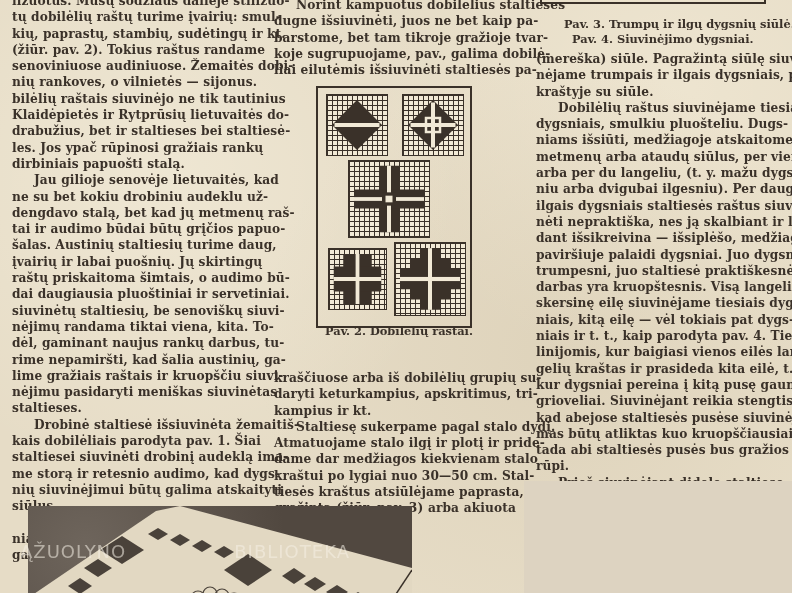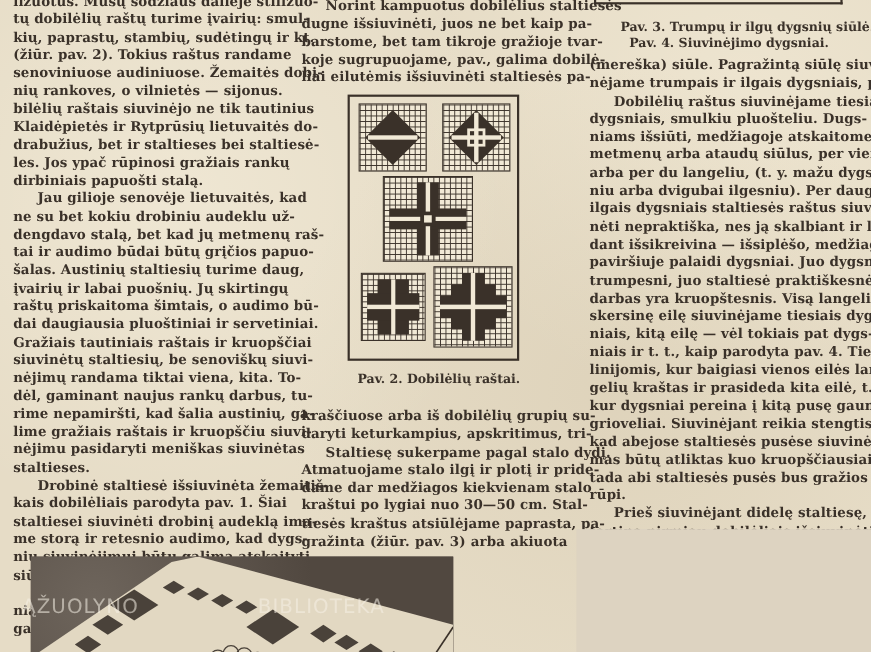--- a/index.html
+++ b/index.html
@@ -34,21 +34,21 @@
     background-image:
       linear-gradient(#3a3129 1px, transparent 1px),
       linear-gradient(90deg, #3a3129 1px, transparent 1px);
     background-size: 5px 5px;
   }
   .grid svg { position: absolute; left: 0; top: 0; width: 100%; height: 100%; }
   .caption {
     position: absolute; font-weight: bold; font-size: 11.4px; color: #3a3129;
     white-space: nowrap;
   }
-  #cap2 { left: 325px; top: 337px; }
+  #cap2 { left: 325px; top: 324px; }
   #cap3 { left: 564px; top: 17px; }
   #cap4 { left: 572px; top: 32px; }
 
   .top-frame {
     position: absolute; left: 540px; top: -12px; width: 222px; height: 14px;
     border: 2px solid #3a3129; border-top: none;
   }
   .photo {
     position: absolute; left: 28px; top: 506px; width: 384px; height: 100px;
     background: #5b524a; overflow: hidden;
@@ -90,21 +90,20 @@
   <span class="ln">les. Jos ypač rūpinosi gražiais rankų</span>
   <span class="ln last">dirbiniais papuošti stalą.</span>
   <span class="ln" style="padding-left:22px">Jau gilioje senovėje lietuvaitės, kad</span>
   <span class="ln">ne su bet kokiu drobiniu audeklu už-</span>
   <span class="ln">dengdavo stalą, bet kad jų metmenų raš-</span>
   <span class="ln">tai ir audimo būdai būtų grįčios papuo-</span>
   <span class="ln">šalas. Austinių staltiesių turime daug,</span>
   <span class="ln">įvairių ir labai puošnių. Jų skirtingų</span>
   <span class="ln">raštų priskaitoma šimtais, o audimo bū-</span>
   <span class="ln">dai daugiausia pluoštiniai ir servetiniai.</span>
-  <span class="ln">Gražiais tautiniais raštais ir kruopščiai</span>
   <span class="ln">siuvinėtų staltiesių, be senoviškų siuvi-</span>
   <span class="ln">nėjimų randama tiktai viena, kita. To-</span>
   <span class="ln">dėl, gaminant naujus rankų darbus, tu-</span>
   <span class="ln">rime nepamiršti, kad šalia austinių, ga-</span>
   <span class="ln">lime gražiais raštais ir kruopščiu siuvi-</span>
   <span class="ln">nėjimu pasidaryti meniškas siuvinėtas</span>
   <span class="ln last">staltieses.</span>
   <span class="ln" style="padding-left:22px">Drobinė staltiesė išsiuvinėta žemaitiš-</span>
   <span class="ln">kais dobilėliais parodyta pav. 1. Šiai</span>
   <span class="ln">staltiesei siuvinėti drobinį audeklą ima-</span>
@@ -168,31 +167,33 @@
       <rect x="6.6" y="1" width="0.8" height="12" fill="#f1e9d6"></rect>
       <rect x="1" y="6.6" width="12" height="0.8" fill="#f1e9d6"></rect>
     </svg>
   </div>
 </div>
 <div class="caption" id="cap2">Pav. 2. Dobilėlių raštai.</div>
 
 <div class="col" id="col-mid-bottom">
   <span class="ln">kraščiuose arba iš dobilėlių grupių su-</span>
   <span class="ln">daryti keturkampius, apskritimus, tri-</span>
+  <span class="ln last">kampius ir kt.</span>
   <span class="ln" style="padding-left:22px">Staltiesę sukerpame pagal stalo dydį.</span>
   <span class="ln">Atmatuojame stalo ilgį ir plotį ir pride-</span>
   <span class="ln">dame dar medžiagos kiekvienam stalo</span>
   <span class="ln">kraštui po lygiai nuo 30—50 cm. Stal-</span>
   <span class="ln">tiesės kraštus atsiūlėjame paprasta, pa-</span>
   <span class="ln">gražinta (žiūr. pav. 3) arba akiuota</span>
 </div>
 
 <div class="col" id="col-right">
   <span class="ln">(mereška) siūle. Pagražintą siūlę siuvi-</span>
   <span class="ln">nėjame trumpais ir ilgais dygsniais, pa-</span>
+  <span class="ln last">kraštyje su siūle.</span>
   <span class="ln" style="padding-left:22px">Dobilėlių raštus siuvinėjame tiesiais</span>
   <span class="ln">dygsniais, smulkiu pluošteliu. Dugs-</span>
   <span class="ln">niams išsiūti, medžiagoje atskaitome</span>
   <span class="ln">metmenų arba ataudų siūlus, per vieną</span>
   <span class="ln">arba per du langeliu, (t. y. mažu dygs-</span>
   <span class="ln">niu arba dvigubai ilgesniu). Per daug</span>
   <span class="ln">ilgais dygsniais staltiesės raštus siuvi-</span>
   <span class="ln">nėti nepraktiška, nes ją skalbiant ir lai-</span>
   <span class="ln">dant išsikreivina — išsiplėšo, medžiagos</span>
   <span class="ln">paviršiuje palaidi dygsniai. Juo dygsniai</span>

